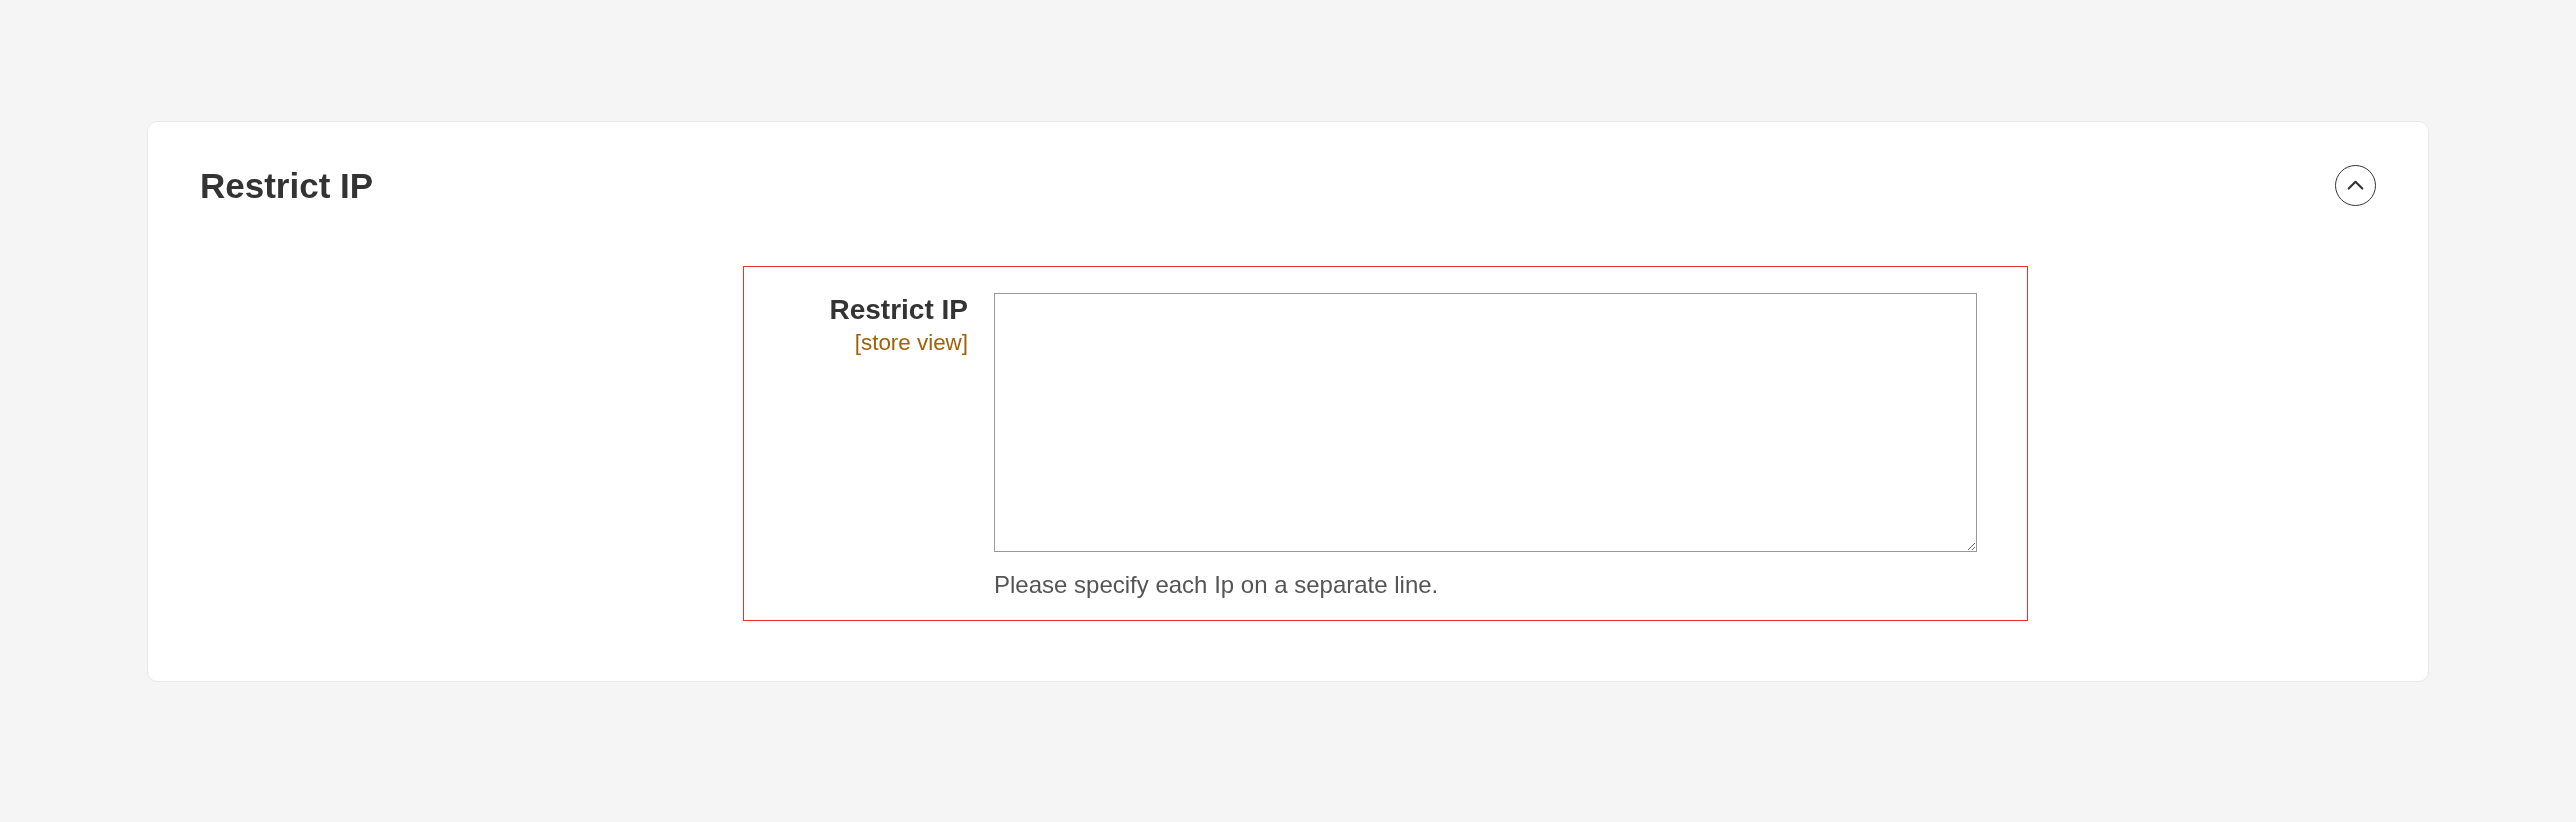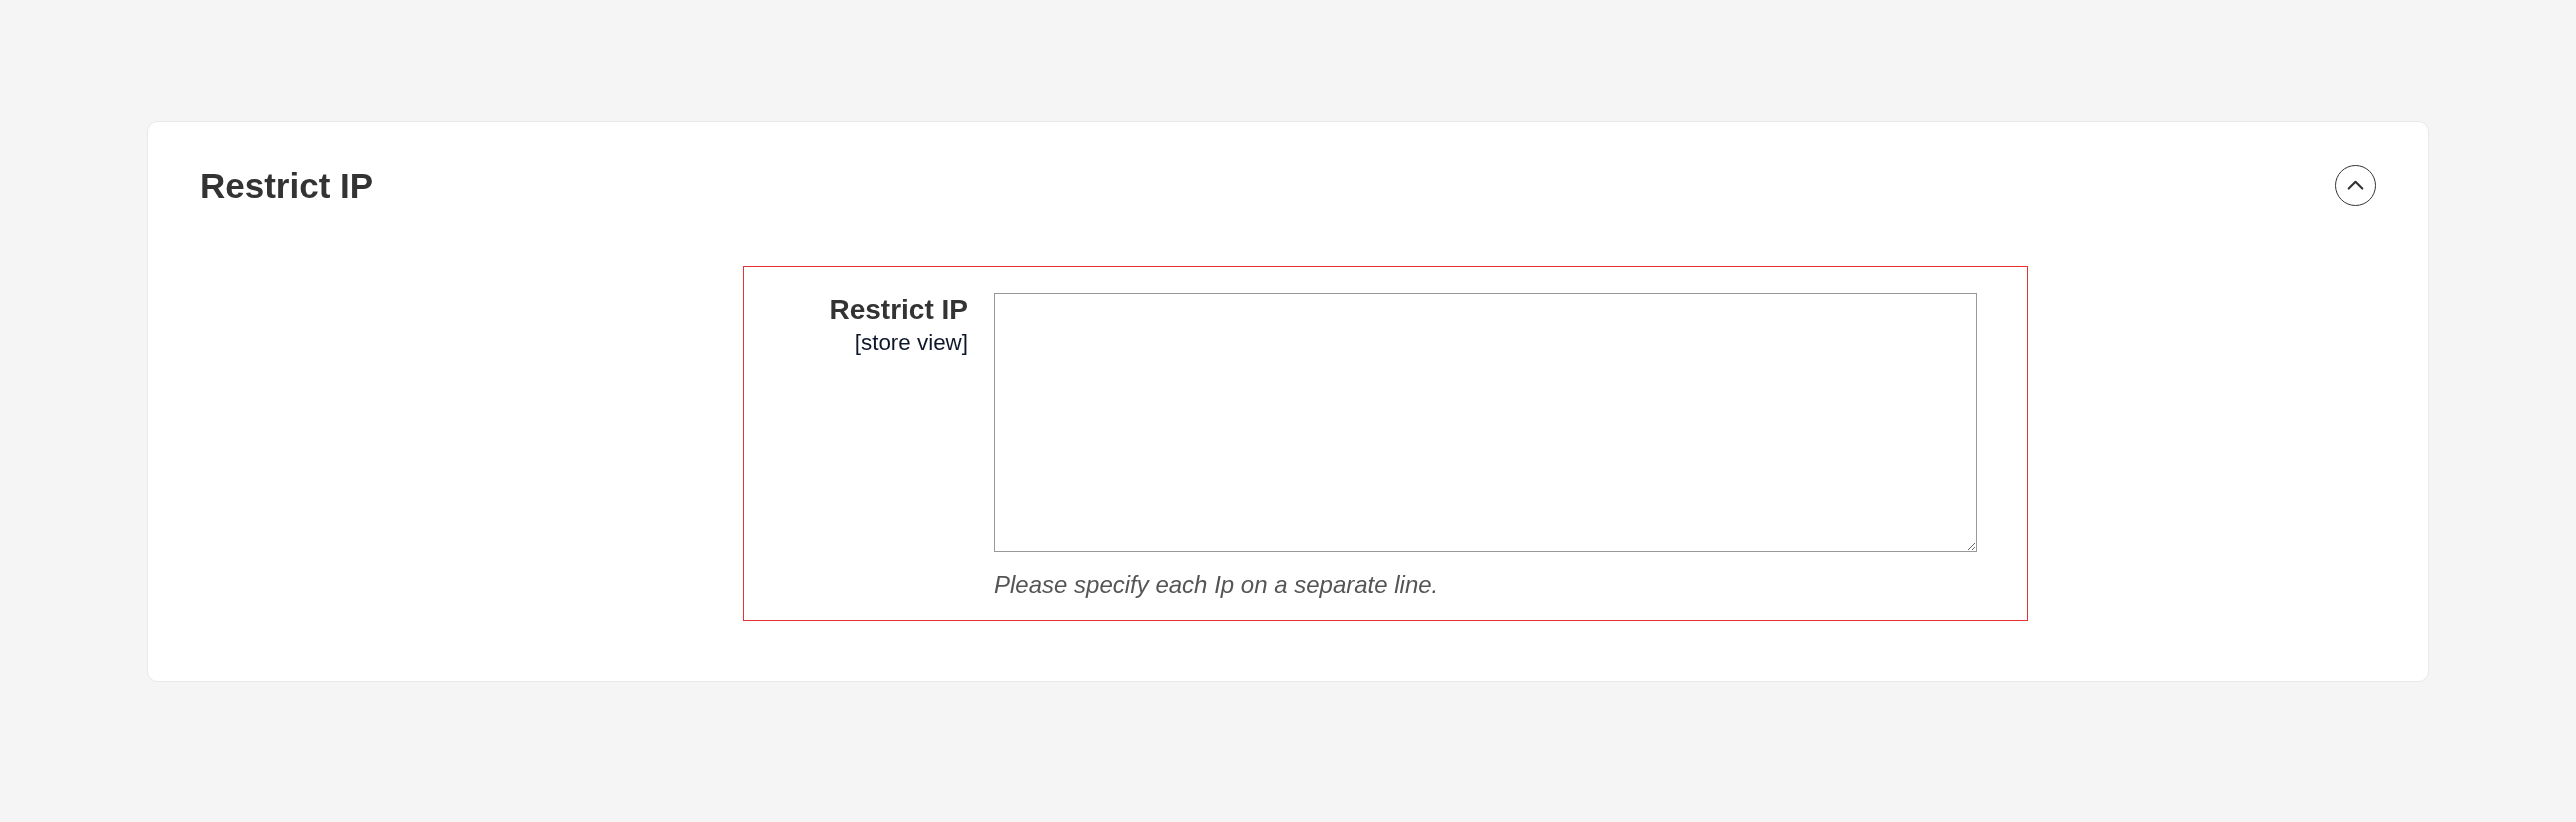--- a/index.html
+++ b/index.html
@@ -62,21 +62,21 @@
     }
     .field-label {
       font-size: 28px;
       font-weight: 600;
       color: #333333;
       display: block;
       line-height: 1.2;
     }
     .field-scope {
       font-size: 22.4px;
-      color: #0f172a;
+      color: #a16207;
       display: block;
       margin-top: 3.5px;
     }
     .field-input-col {
       flex: 1;
     }
     .field-textarea {
       width: 983px;
       height: 259px;
       border: 0.9px solid #999999;
@@ -84,21 +84,20 @@
       font-size: 22.4px;
       padding: 8.6px;
       font-family: inherit;
       background: #ffffff;
     }
     .field-hint {
       font-size: 24px;
       color: #555555;
       margin-top: 12px;
       line-height: 1.5;
-      font-style: italic;
     }
   </style>
 </head>
 <body>
 
 <div class="panel">
   <div class="panel-header">
     <div class="panel-title">Restrict IP</div>
     <button class="collapse-toggle">
       <svg viewBox="0 0 20 12">

